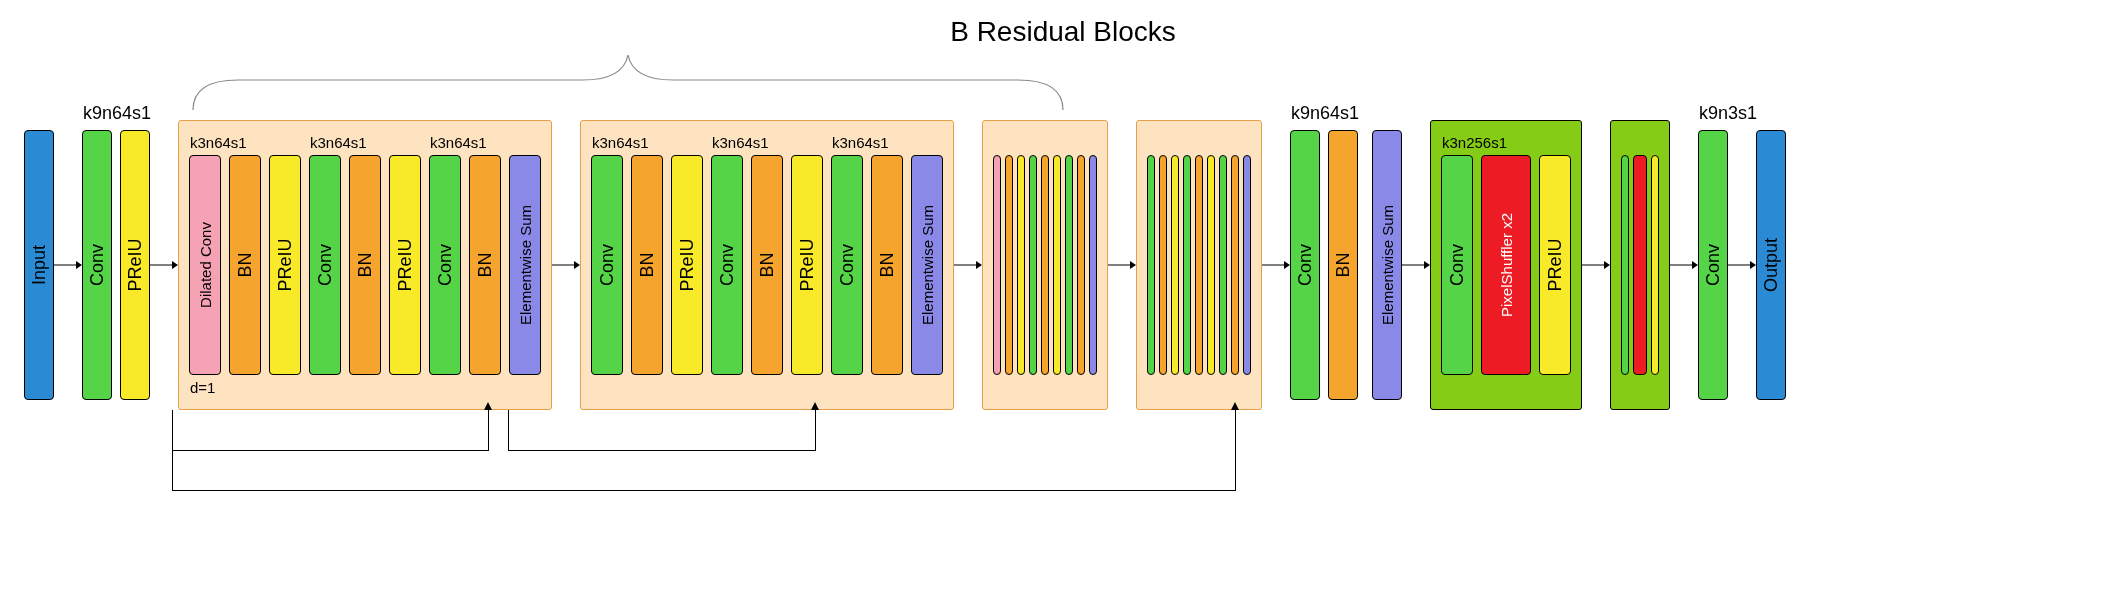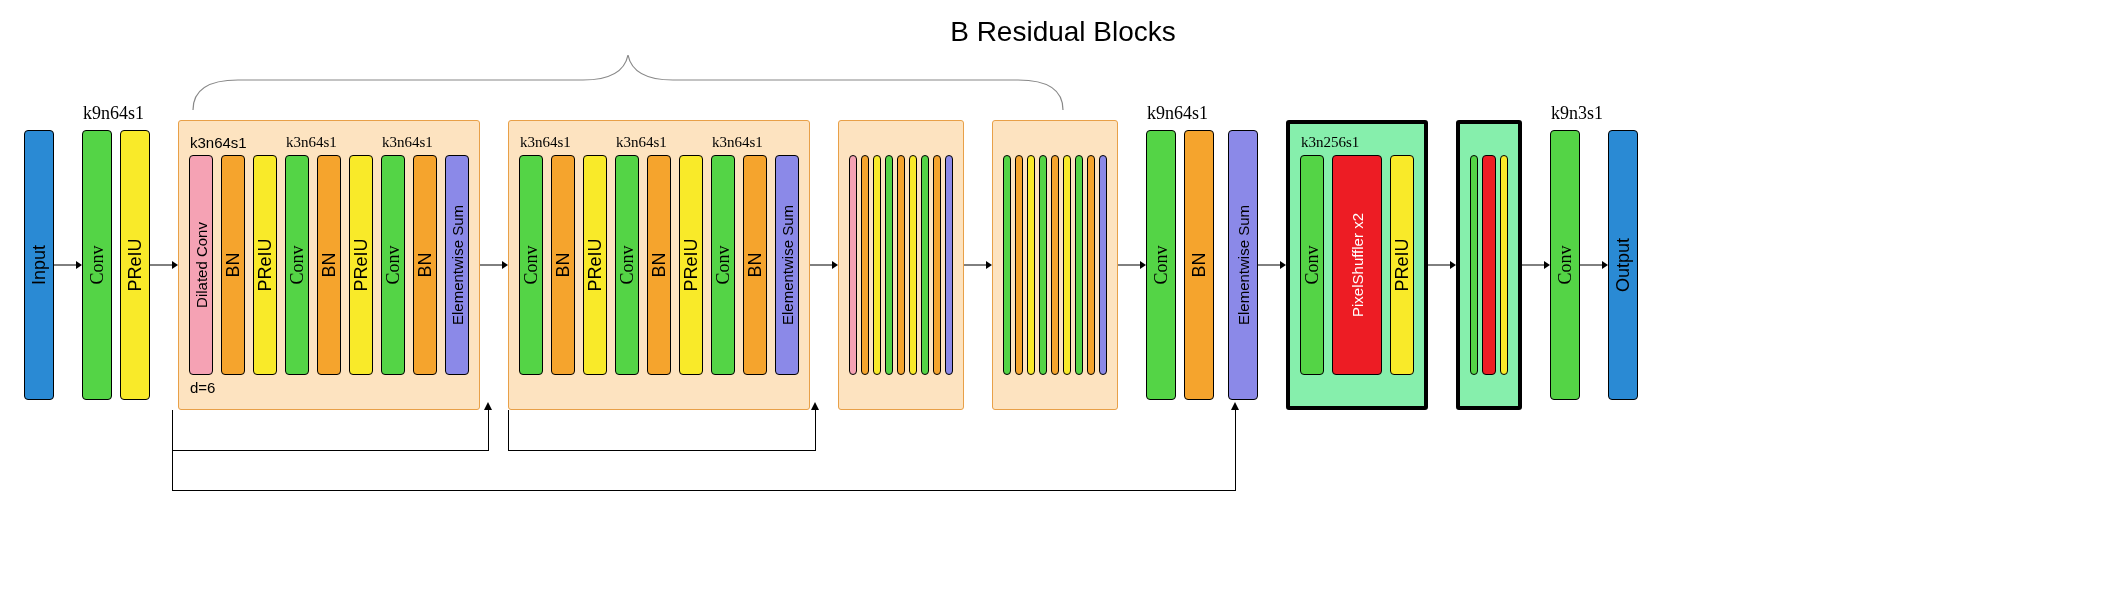--- a/index.html
+++ b/index.html
@@ -72,26 +72,26 @@
     border-radius: 3px;
     padding: 18px 10px 18px 10px;
     display: flex;
     align-items: center;
     box-sizing: border-box;
     flex: 0 0 auto;
     height: 290px;
     position: relative;
   }
   .group.blue {
-    border: 4px solid #000000;
-    background: #86efac;
+    border: 1px solid #000000;
+    background: #84cc16;
   }
   .group .bar {
     height: 220px;
-    width: 24px;
+    width: 32px;
   }
   .group.small .bar {
     height: 220px;
     width: 8px;
   }
   .arrow {
     width: 28px;
     height: 2px;
     position: relative;
     flex: 0 0 auto;
@@ -103,21 +103,21 @@
   }
   .gap {
     width: 8px;
     flex: 0 0 auto;
   }
   .gap-lg {
     width: 14px;
     flex: 0 0 auto;
   }
   .c-blue   { background: #2a8ad4; }
-  .c-green  { background: #54d446; font-family: Liberation Serif, serif; }
+  .c-green  { background: #54d446; }
   .c-yellow { background: #f9ea29; }
   .c-orange { background: #f5a42d; }
   .c-purple { background: #8b89e8; }
   .c-pink   { background: #f5a2b4; }
   .c-red    { background: #ed1c24; }
   .c-red .vtext { color: #fff; }
   .skip {
     position: absolute;
     border-left: 1px solid #000;
     border-bottom: 1px solid #000;
@@ -173,21 +173,21 @@
   <div class="arrow">
       <svg width="28" height="18">
         <line x1="0" y1="9" x2="22" y2="9" stroke="#000"></line>
         <polygon points="22,5 28,9 22,13" fill="#000"></polygon>
       </svg>
     </div>
 
   <div class="group">
     <div class="bar c-pink">
       <span class="toplabel-sm">k3n64s1</span>
-      <span class="botlabel">d=6</span>
+      <span class="botlabel">d=1</span>
       <span class="vtext vtext-sm">Dilated Conv</span>
     </div>
     <div class="gap"></div>
     <div class="bar c-orange">
         <span class="vtext">BN</span>
       </div>
     <div class="gap"></div>
     <div class="bar c-yellow">
         <span class="vtext">PReIU</span>
       </div>

